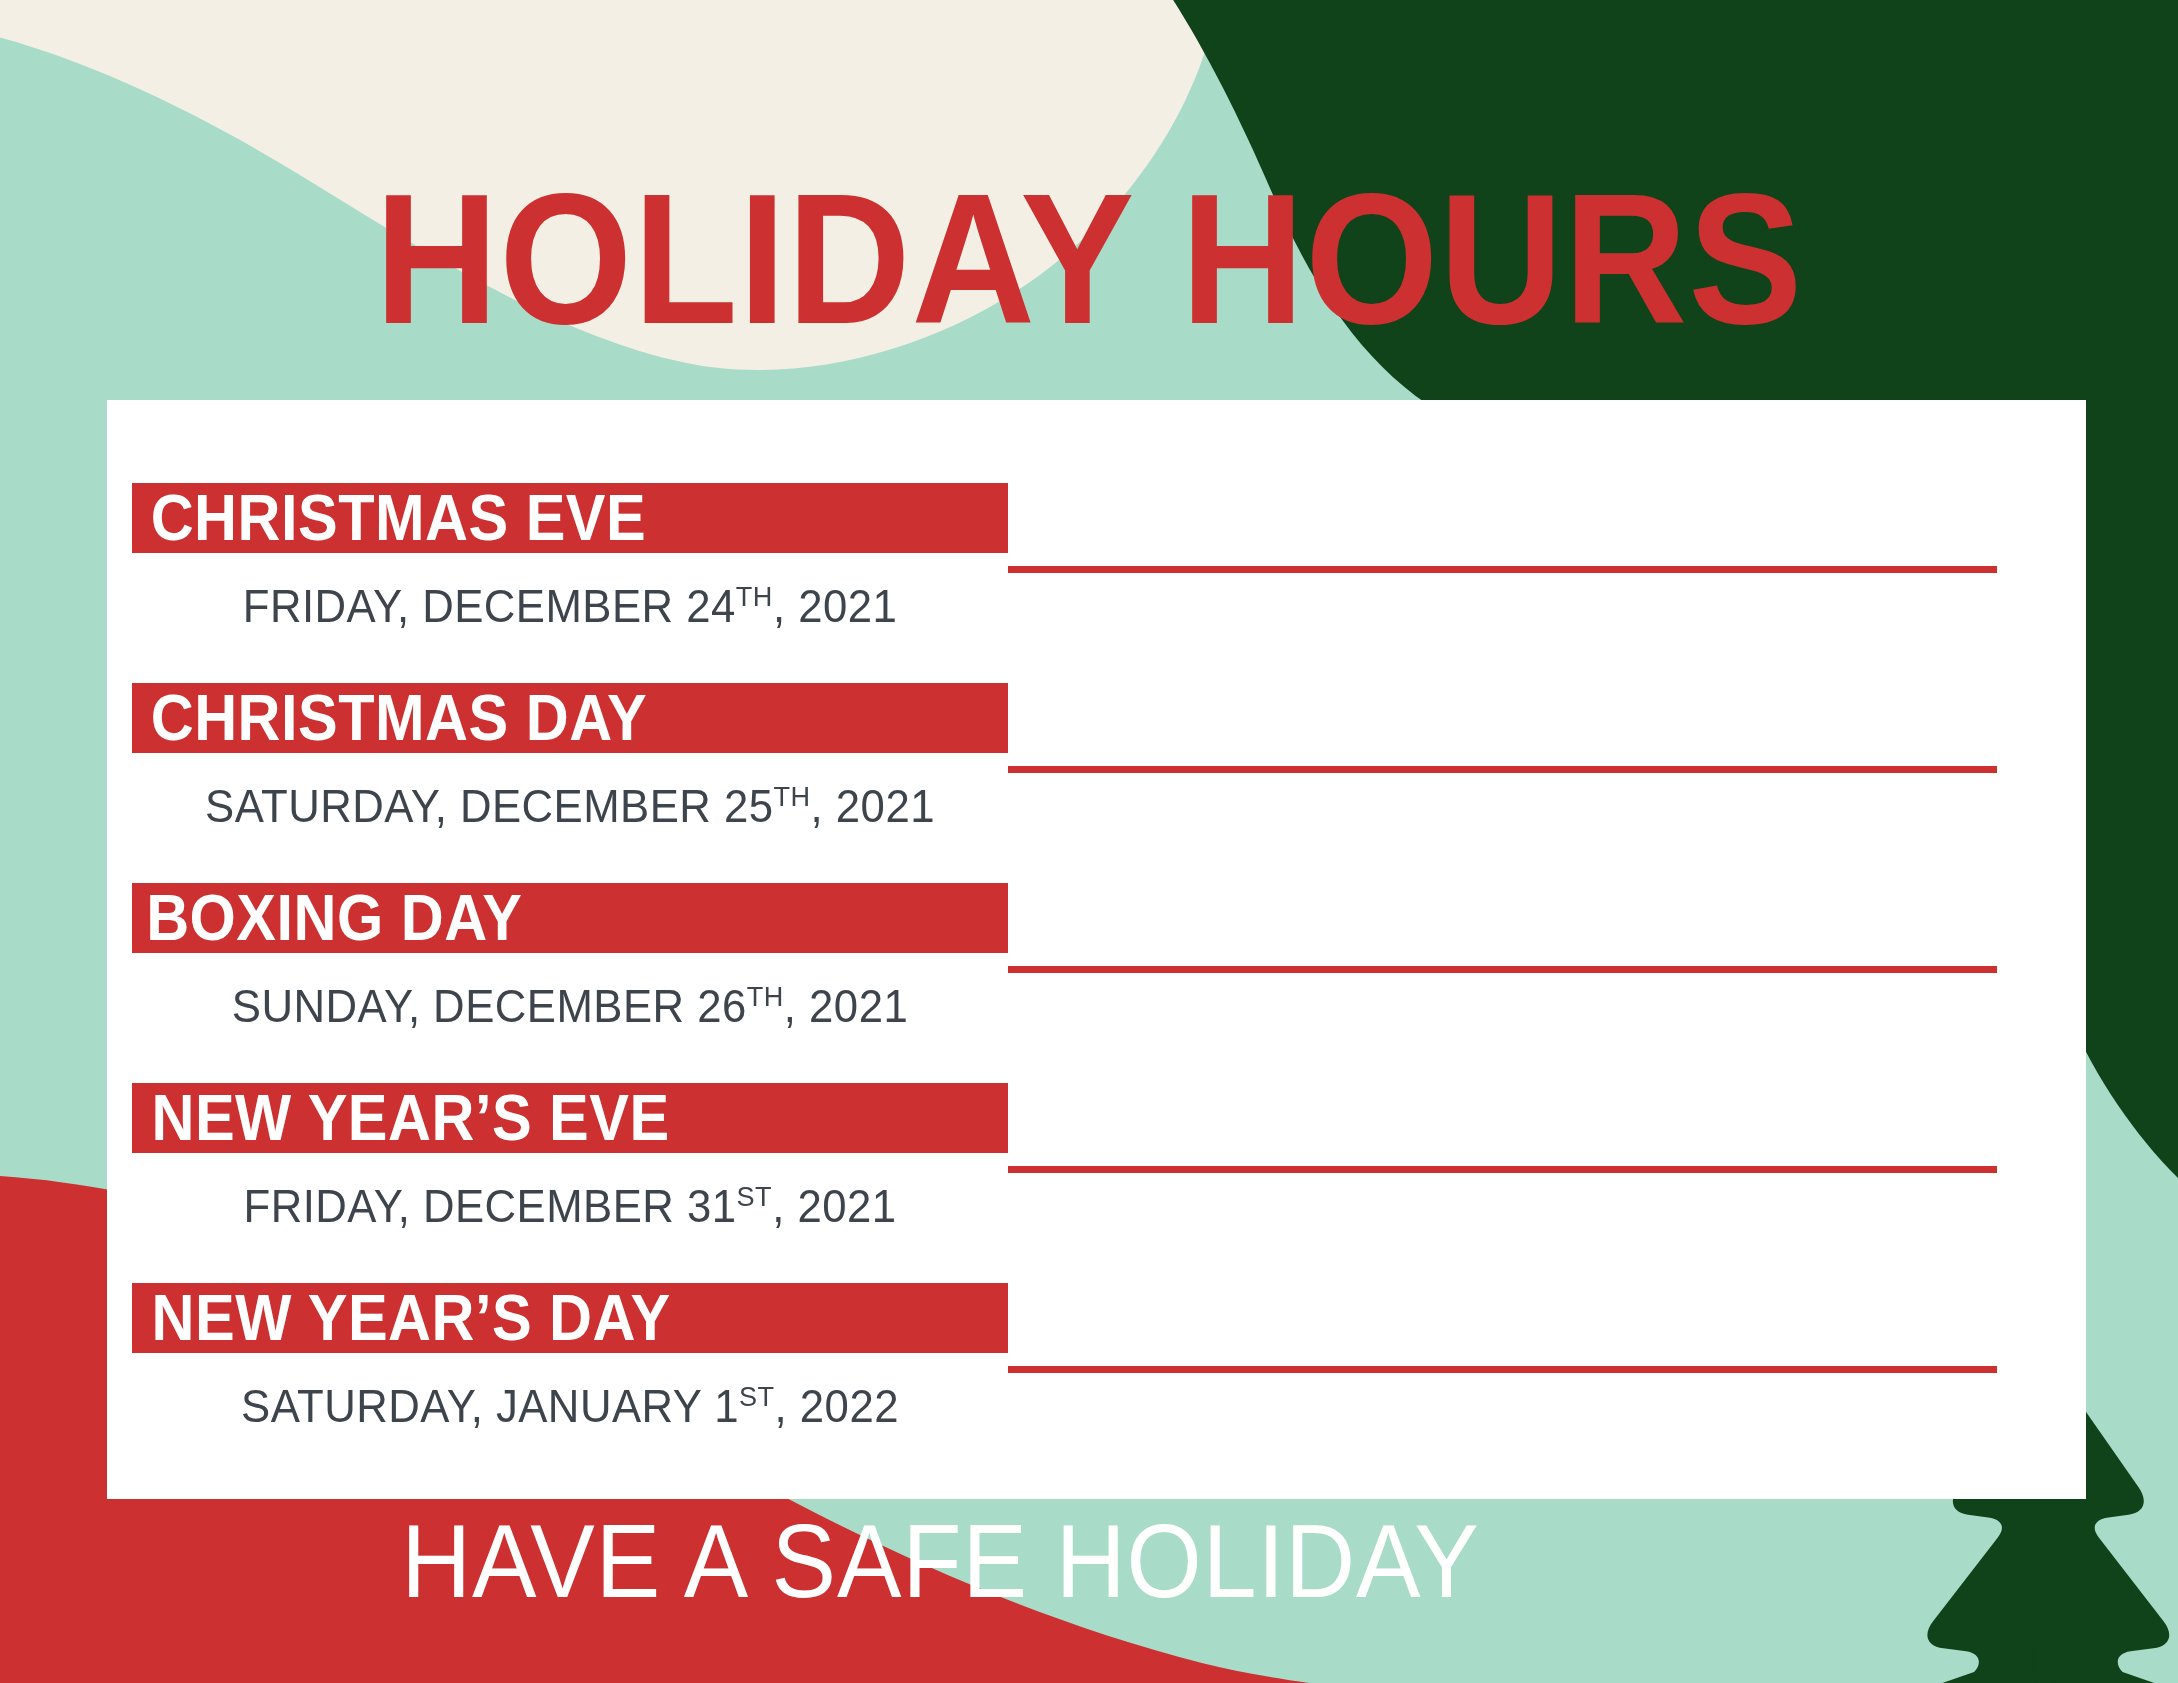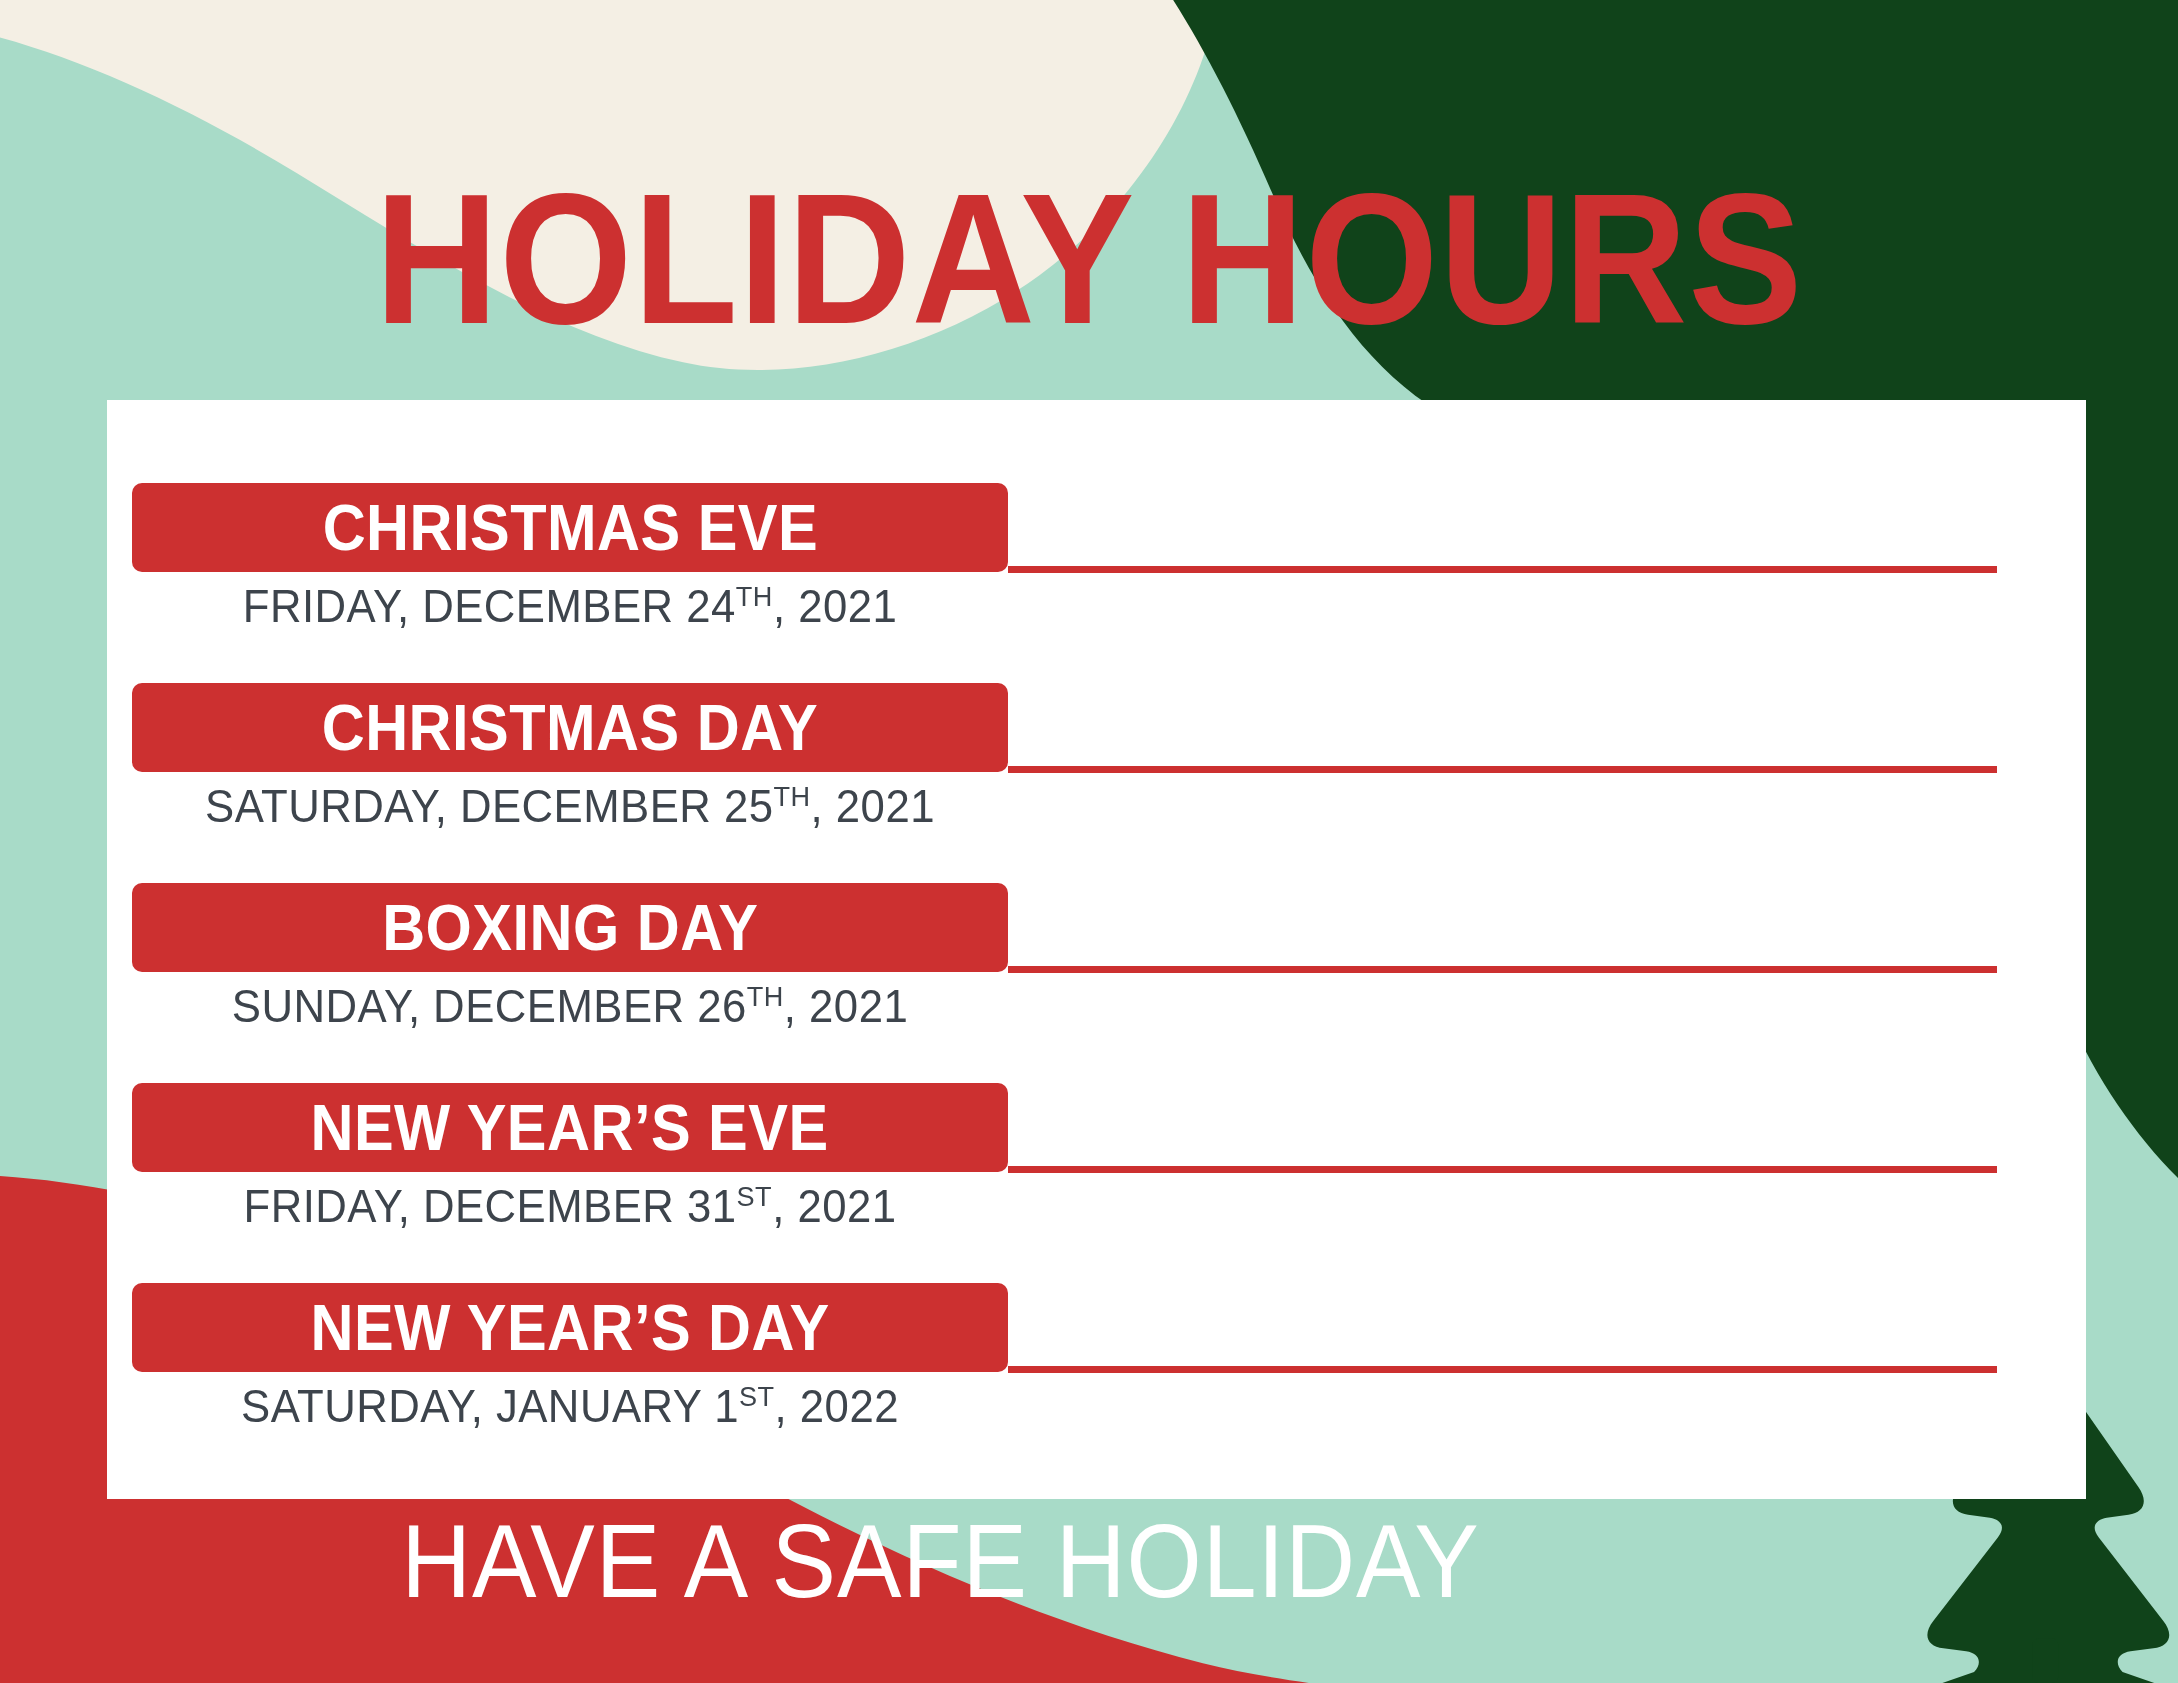--- a/index.html
+++ b/index.html
@@ -73,27 +73,25 @@
   .row-2 { top: 483px; }
   .row-3 { top: 683px; }
   .row-4 { top: 883px; }
 
   
   .band {
     position: absolute;
     left: 25px;
     top: 0;
     width: 876px;
-    height: 89px;
+    height: 70px;
     background: #CC3030;
     box-sizing: border-box;
     display: flex;
     align-items: center;
-    justify-content: center;
-    border-radius: 10px;
   }
   .band-label {
     color: #FFFFFF;
     font-family: "Liberation Sans Narrow", "Liberation Sans", sans-serif;
     font-weight: bold;
     font-size: 64px;
     line-height: 1;
     letter-spacing: 0.5px;
     transform: scaleX(0.93);
     transform-origin: 50% 50%;

